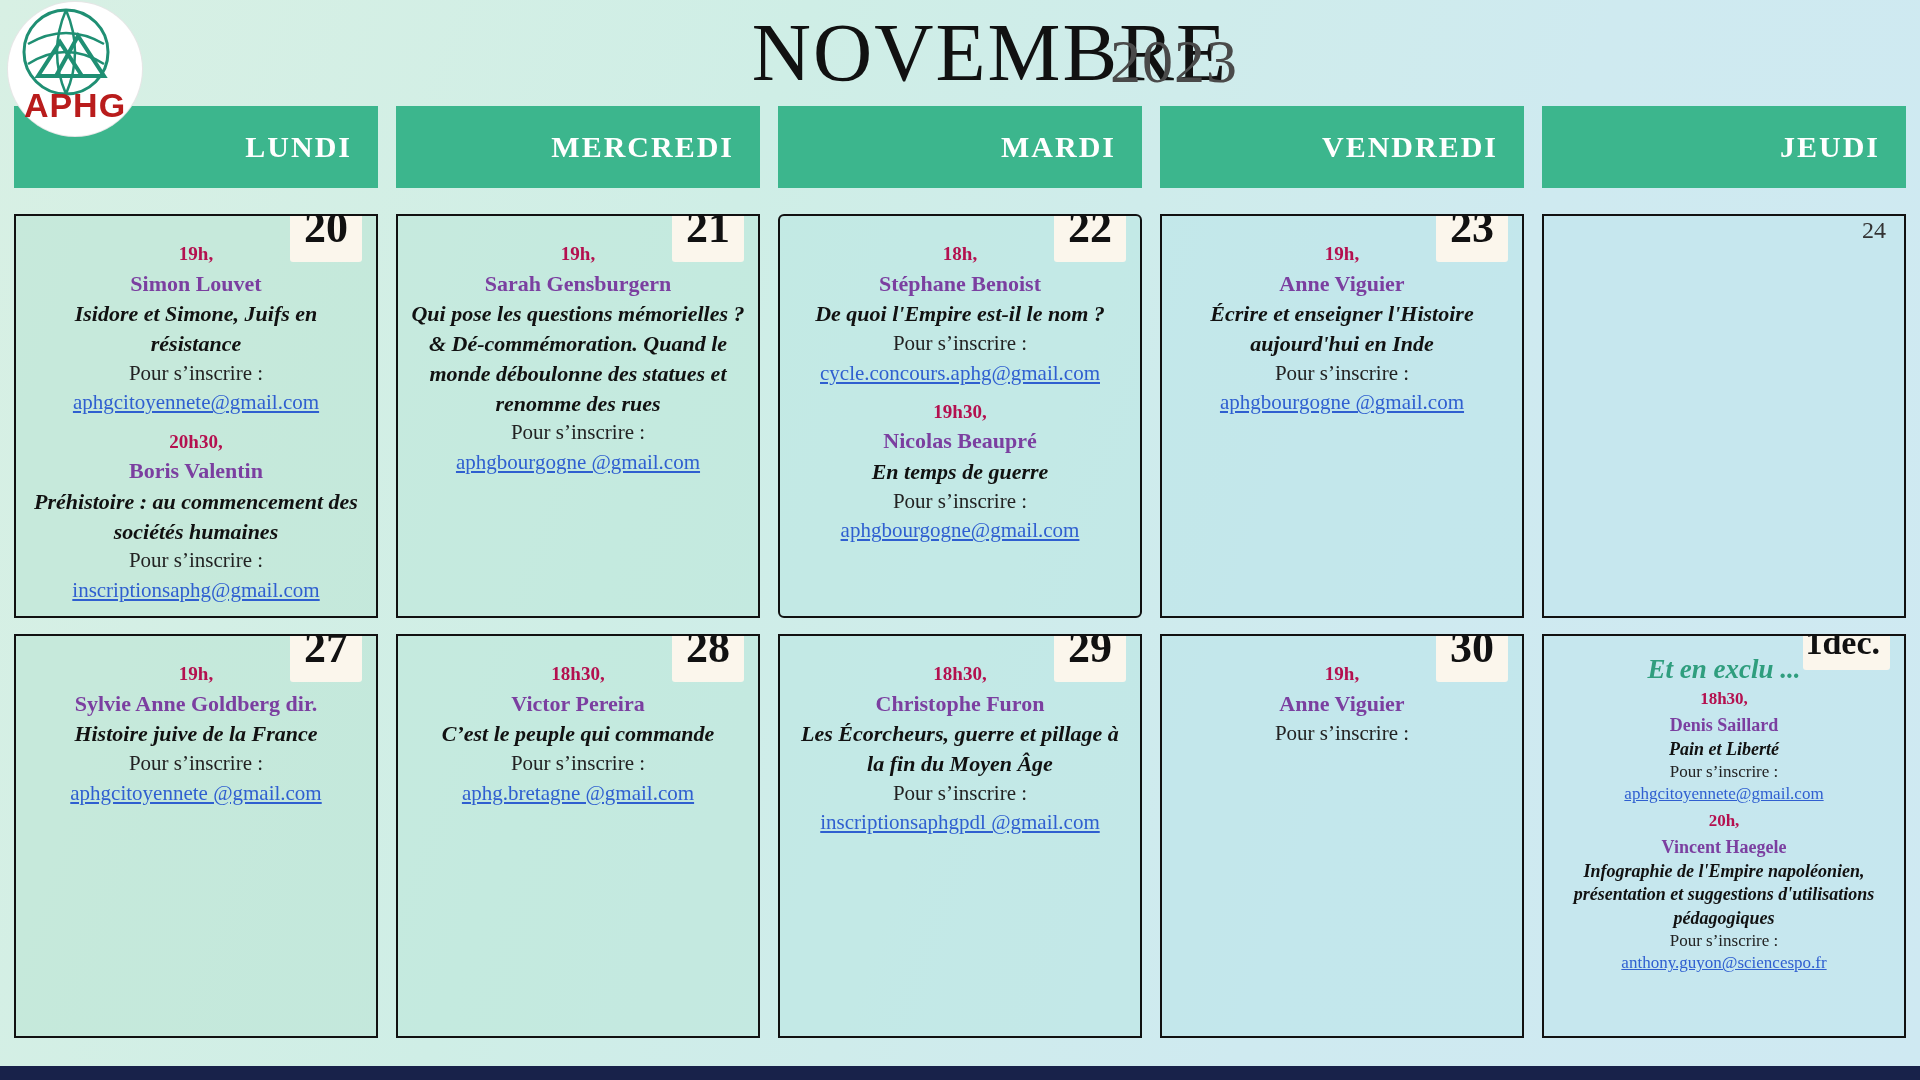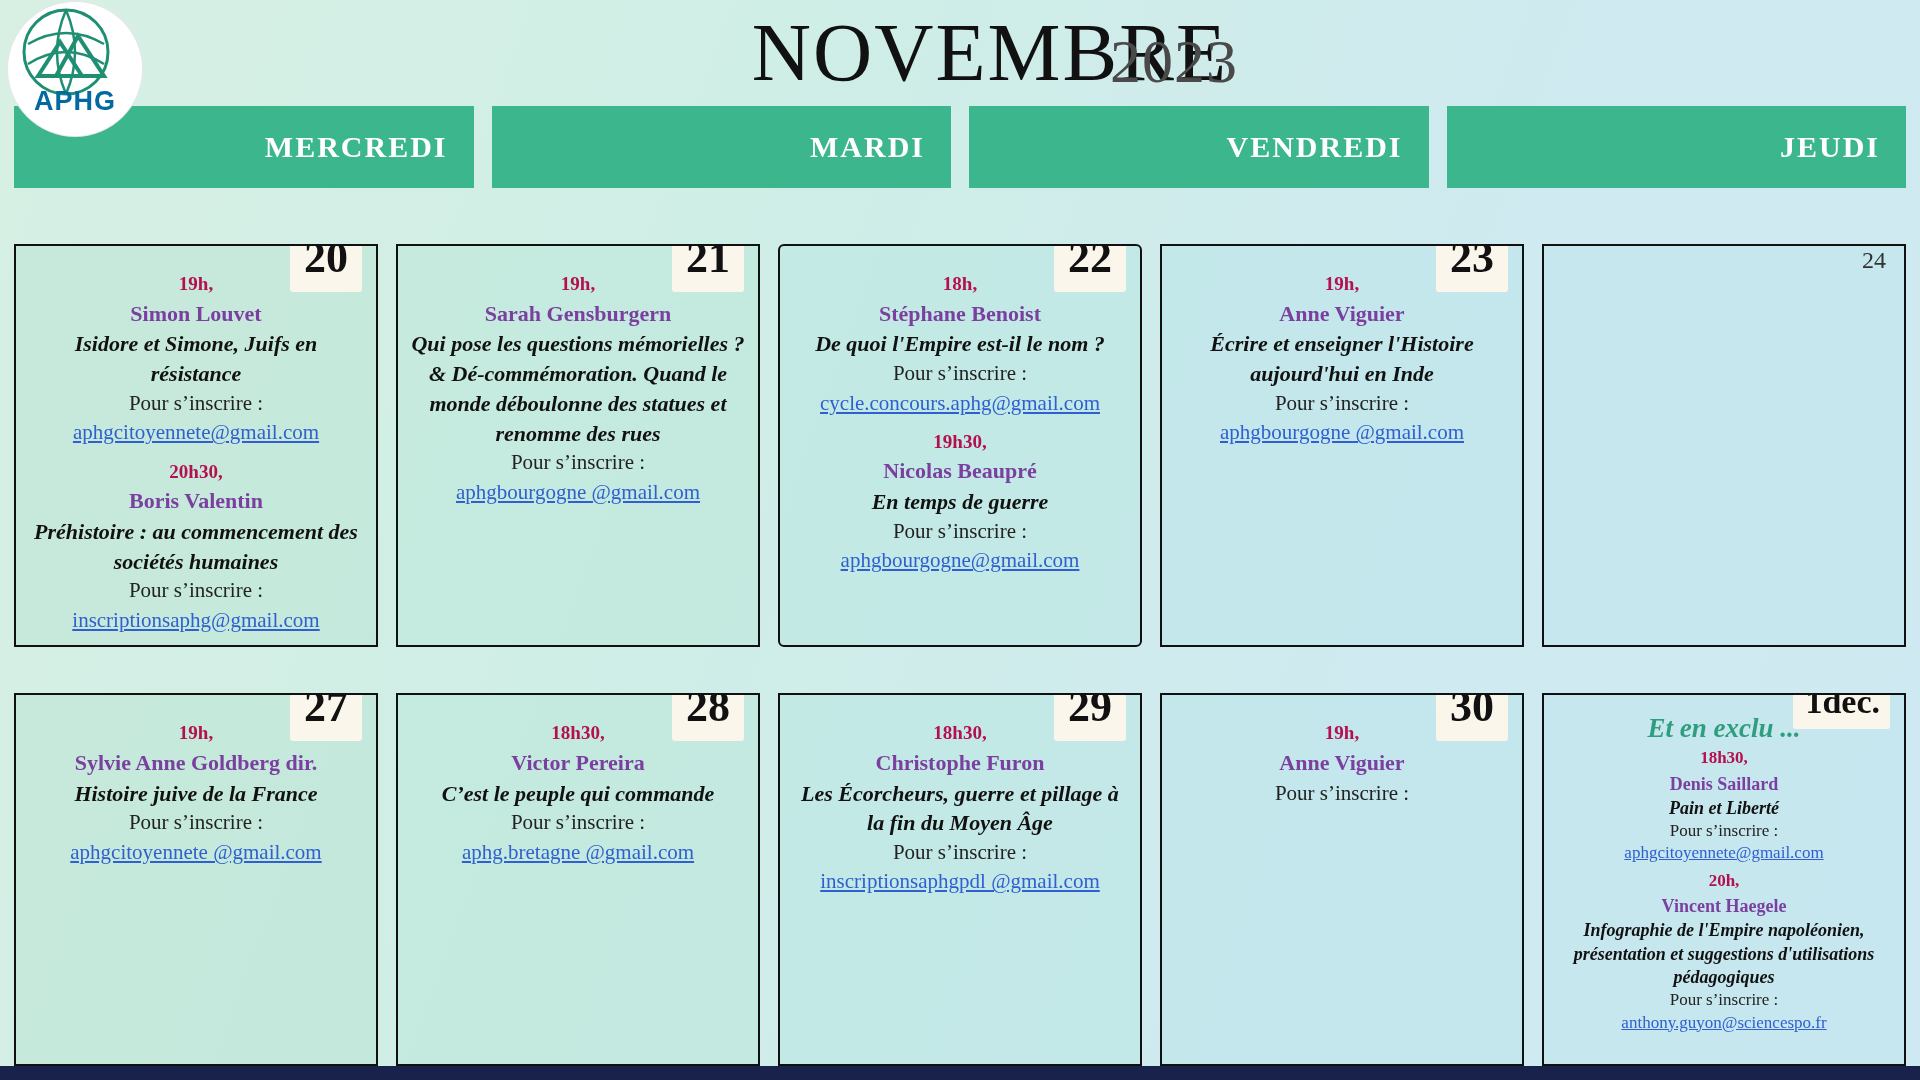--- a/index.html
+++ b/index.html
@@ -55,23 +55,23 @@
     box-shadow: 0 0 0 1px #e6e6e6;
     z-index: 40;
   }
   .logo svg { position: absolute; left: 0; top: 0; }
   .logo-text {
     position: absolute;
     left: 0;
     top: 84px;
     width: 134px;
     text-align: center;
-    font-size: 27px;
-    font-weight: bold;
-    color: #0369a1;
+    font-size: 34px;
+    font-weight: bold;
+    color: #b91c1c;
     letter-spacing: 1px;
     font-family: "Liberation Sans", sans-serif;
   }
 
   
   .day-headers {
     position: absolute;
     top: 106px;
     left: 14px;
     width: 1892px;
@@ -102,21 +102,20 @@
     width: 1892px;
     height: 852px;
     display: flex;
     flex-direction: column;
     gap: 16px;
   }
   .week {
     display: flex;
     gap: 18px;
     height: 404px;
-    margin-top: 30px;
   }
   .cell {
     position: relative;
     flex: 1 1 0;
     border: 2px solid #111111;
     box-sizing: border-box;
     background: transparent;
     padding: 16px 12px 8px 12px;
     overflow: hidden;
   }
@@ -149,21 +148,21 @@
     background: transparent;
     font-size: 24px;
     font-weight: normal;
     top: 2px;
     right: 18px;
     padding: 0;
     color: #333333;
   }
   .daynum.small {
     font-size: 34px;
-    padding: 8px 10px 10px 12px;
+    padding: 8px 10px 10px 2px;
     top: -18px;
   }
 
   .events {
     margin-top: 8px;
     text-align: center;
   }
   .ev { margin-bottom: 2px; }
   .ev + .ev { margin-top: 10px; }
 
@@ -250,20 +249,21 @@
     <path d="M20 42 Q58 20 96 42" fill="none" stroke="#1f8f73" stroke-width="2.5"></path>
     <path d="M58 8 Q40 50 58 92" fill="none" stroke="#1f8f73" stroke-width="2.5"></path>
     <path d="M58 8 Q76 50 58 92" fill="none" stroke="#1f8f73" stroke-width="2.5"></path>
     <path d="M30 74 L52 40 L74 74 Z" fill="none" stroke="#1f8f73" stroke-width="4"></path>
     <path d="M48 74 L70 34 L96 74 Z" fill="none" stroke="#1f8f73" stroke-width="4"></path>
   </svg>
   <div class="logo-text">APHG</div>
 </div>
 
 <div class="day-headers">
+  <div class="day-header">LUNDI</div>
   <div class="day-header">MERCREDI</div>
   <div class="day-header">MARDI</div>
   <div class="day-header">VENDREDI</div>
   <div class="day-header">JEUDI</div>
 </div>
 
 <div class="grid">
 
   <div class="week">
 

